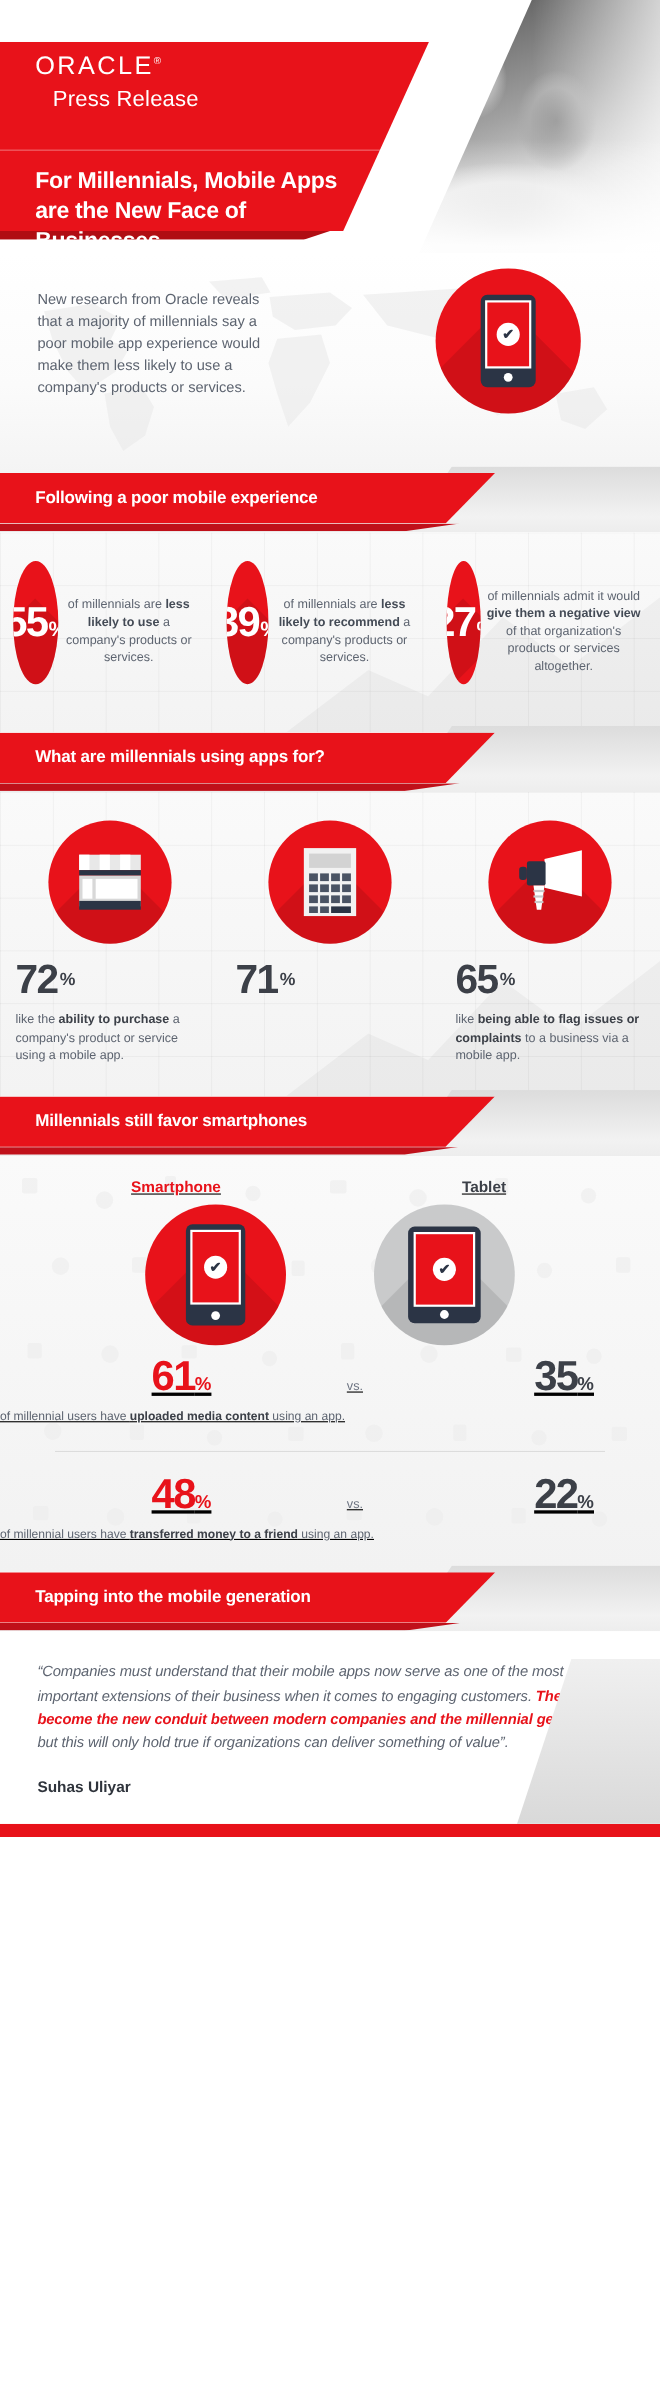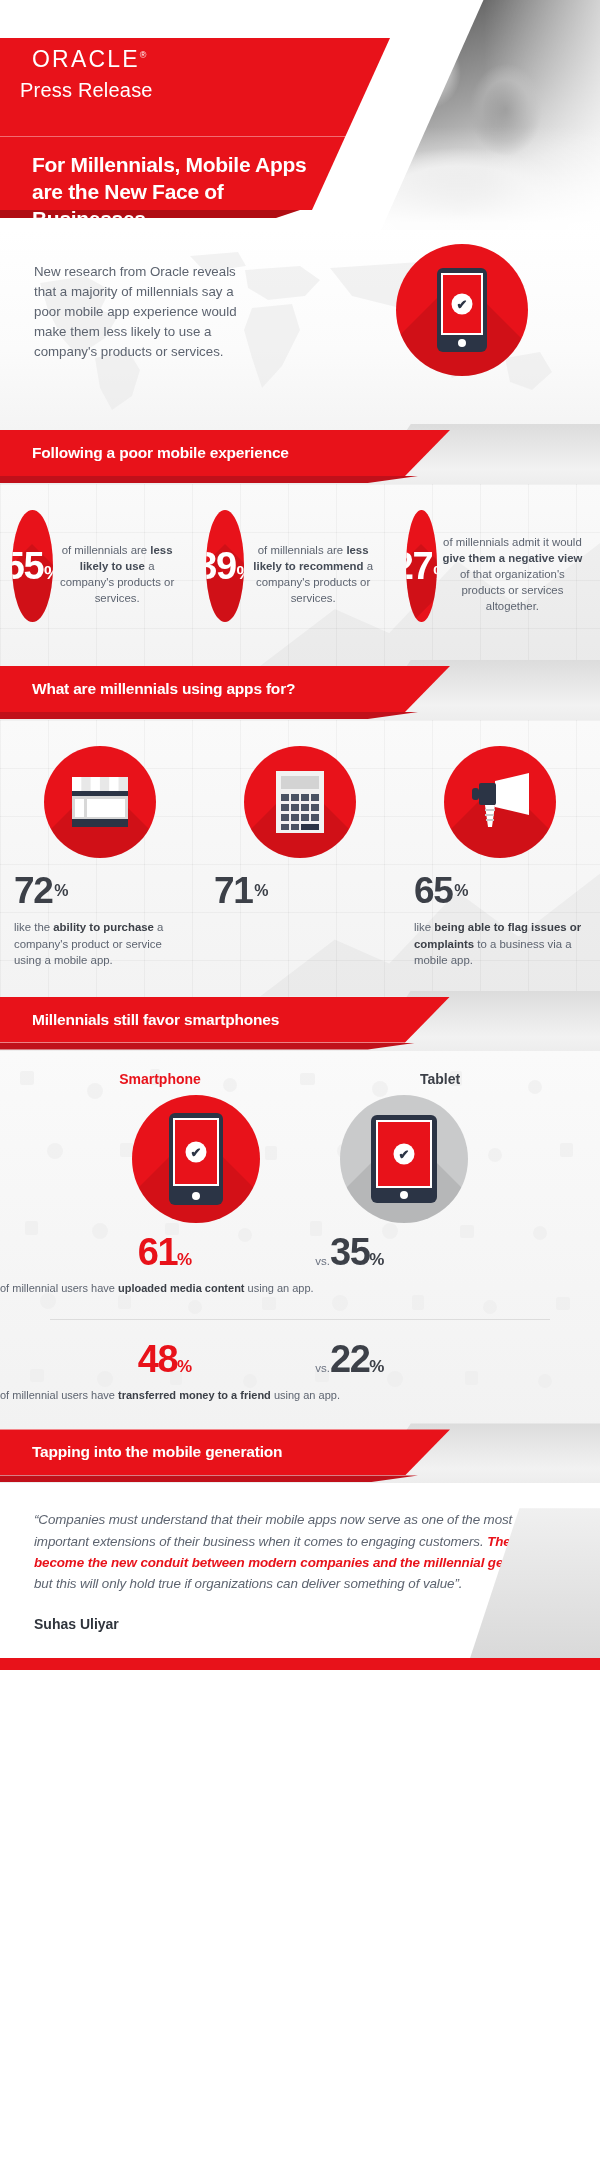--- a/index.html
+++ b/index.html
@@ -80,21 +80,21 @@
     z-index: 6;
     color: #ffffff;
     font-size: 23px;
     font-weight: 400;
     letter-spacing: 2.2px;
     line-height: 1;
   }
   .oracle-logo sup { font-size: 9px; vertical-align: super; letter-spacing: 0; }
   .press-release {
     position: absolute;
-    left: 20px; top: 79px;
+    left: 48px; top: 79px;
     z-index: 6;
     color: #ffffff;
     font-size: 20px;
     font-weight: 400;
     letter-spacing: 0.2px;
   }
   .header-title {
     position: absolute;
     left: 32px; top: 152px;
     z-index: 6;
@@ -366,21 +366,21 @@
     position: relative;
     width: 600px;
     background: linear-gradient(to bottom, #fafafa 0%, #f2f2f2 100%);
     padding: 20px 0 26px;
     overflow: hidden;
   }
   .pattern-bg {
     position: absolute; inset: 0;
     opacity: 0.55;
   }
-  .cmp-inner { position: relative; z-index: 2; }
+  .cmp-inner { position: relative; z-index: 2; text-decoration: underline; }
   .cmp-labels {
     display: flex;
     margin-bottom: 8px;
   }
   .cmp-label-sp {
     width: 50%;
     text-align: center;
     color: #e8121a;
     font-weight: 700;
     font-size: 14px;
@@ -460,21 +460,21 @@
     width: 210px;
     text-align: center;
   }
   .num-grey {
     color: #3c4048;
     font-weight: 700;
     font-size: 38px;
     line-height: 1;
     letter-spacing: -1.5px;
     width: 210px;
-    text-align: left;
+    text-align: right;
   }
   .num-red .pct-sign, .num-grey .pct-sign {
     font-size: 17px;
     letter-spacing: 0;
   }
   .vs {
     color: #6b7280;
     font-size: 11.5px;
     width: 60px;
     text-align: right;

